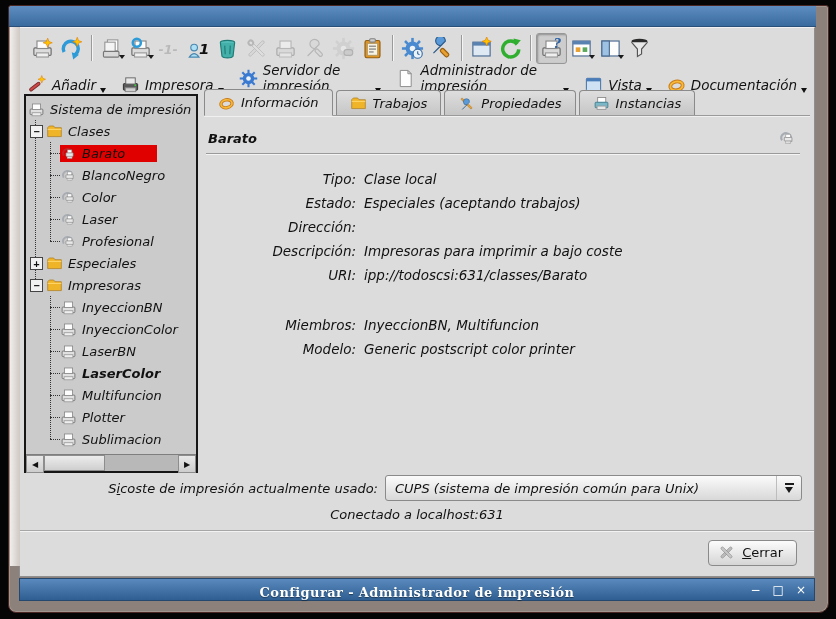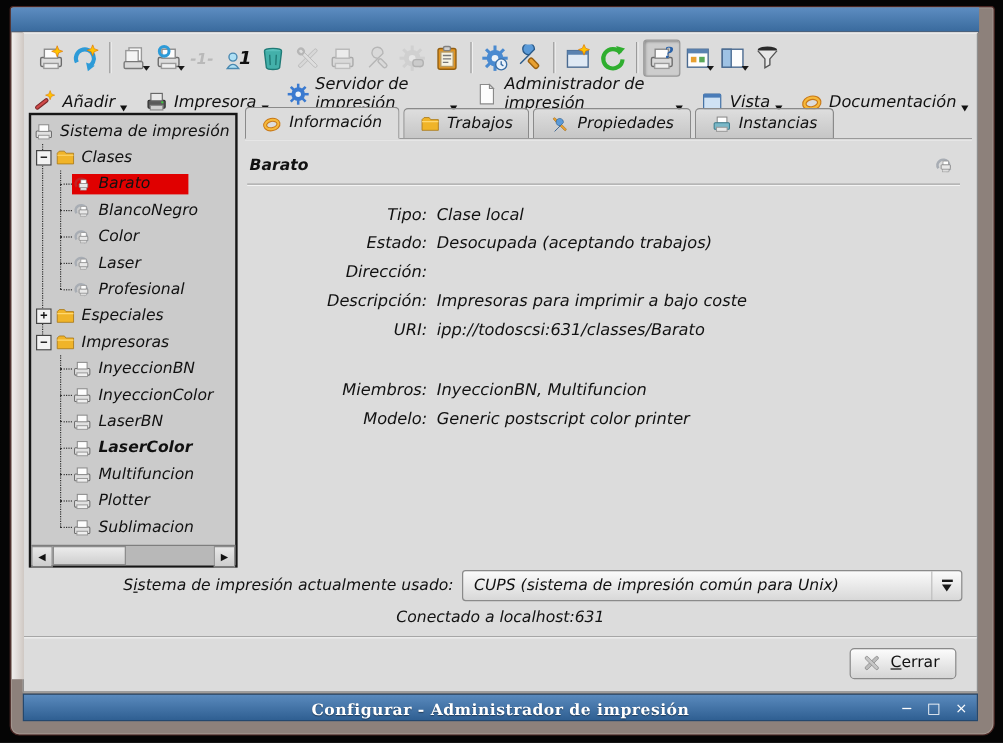--- a/index.html
+++ b/index.html
@@ -706,21 +706,21 @@
                   </svg>
                 </span>
           </div>
           <div class="hr"></div>
           <div class="frow">
                 <span class="flabel">Tipo:</span>
                 <span class="fvalue">Clase local</span>
               </div>
           <div class="frow">
                 <span class="flabel">Estado:</span>
-                <span class="fvalue">Desocupada (aceptando trabajos)</span>
+                <span class="fvalue">Especiales (aceptando trabajos)</span>
               </div>
           <div class="frow">
                 <span class="flabel">Dirección:</span>
                 <span class="fvalue"></span>
               </div>
           <div class="frow">
                 <span class="flabel">Descripción:</span>
                 <span class="fvalue">Impresoras para imprimir a bajo coste</span>
               </div>
           <div class="frow">
@@ -734,21 +734,21 @@
           <div class="frow">
                 <span class="flabel">Modelo:</span>
                 <span class="fvalue">Generic postscript color printer</span>
               </div>
         </div>
       </div>
     </div>
 
     <div class="footer">
       <div class="combo-row">
-        <span class="combo-label"><span>S</span><span class="u">i</span><span>stema de impresión actualmente usado:</span></span>
+        <span class="combo-label"><span>S</span><span class="u">i</span><span>coste de impresión actualmente usado:</span></span>
         <div class="combo">
           <span class="combo-text">CUPS (sistema de impresión común para Unix)</span>
           <span class="combo-btn">
                 <span>
                   <span style="display:block;width:9px;border-top:2px solid #1a1a1a;margin:0 auto 2px"></span>
                   <span style="display:block;margin:0 auto;width:0;height:0;border:4.5px solid transparent;border-top:6px solid #1a1a1a;border-bottom:none"></span>
                 </span>
               </span>
         </div>
       </div>

